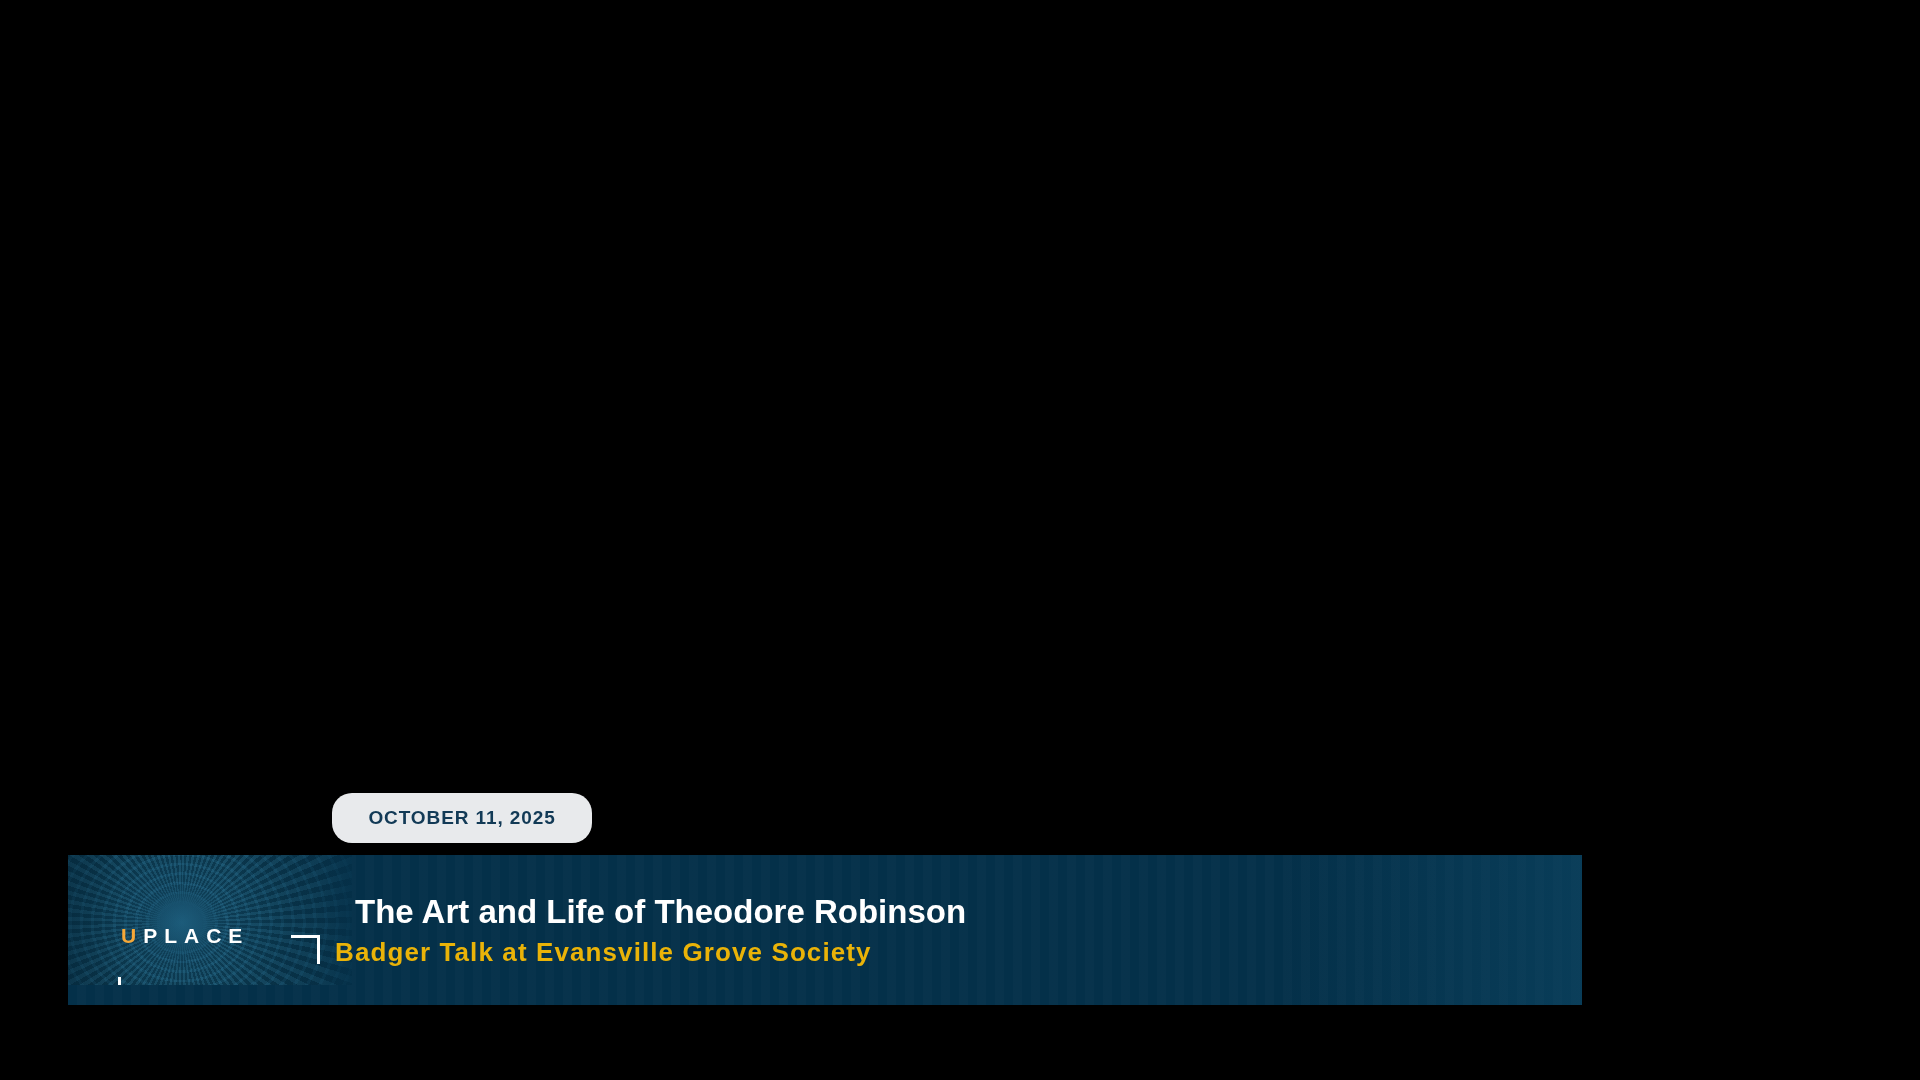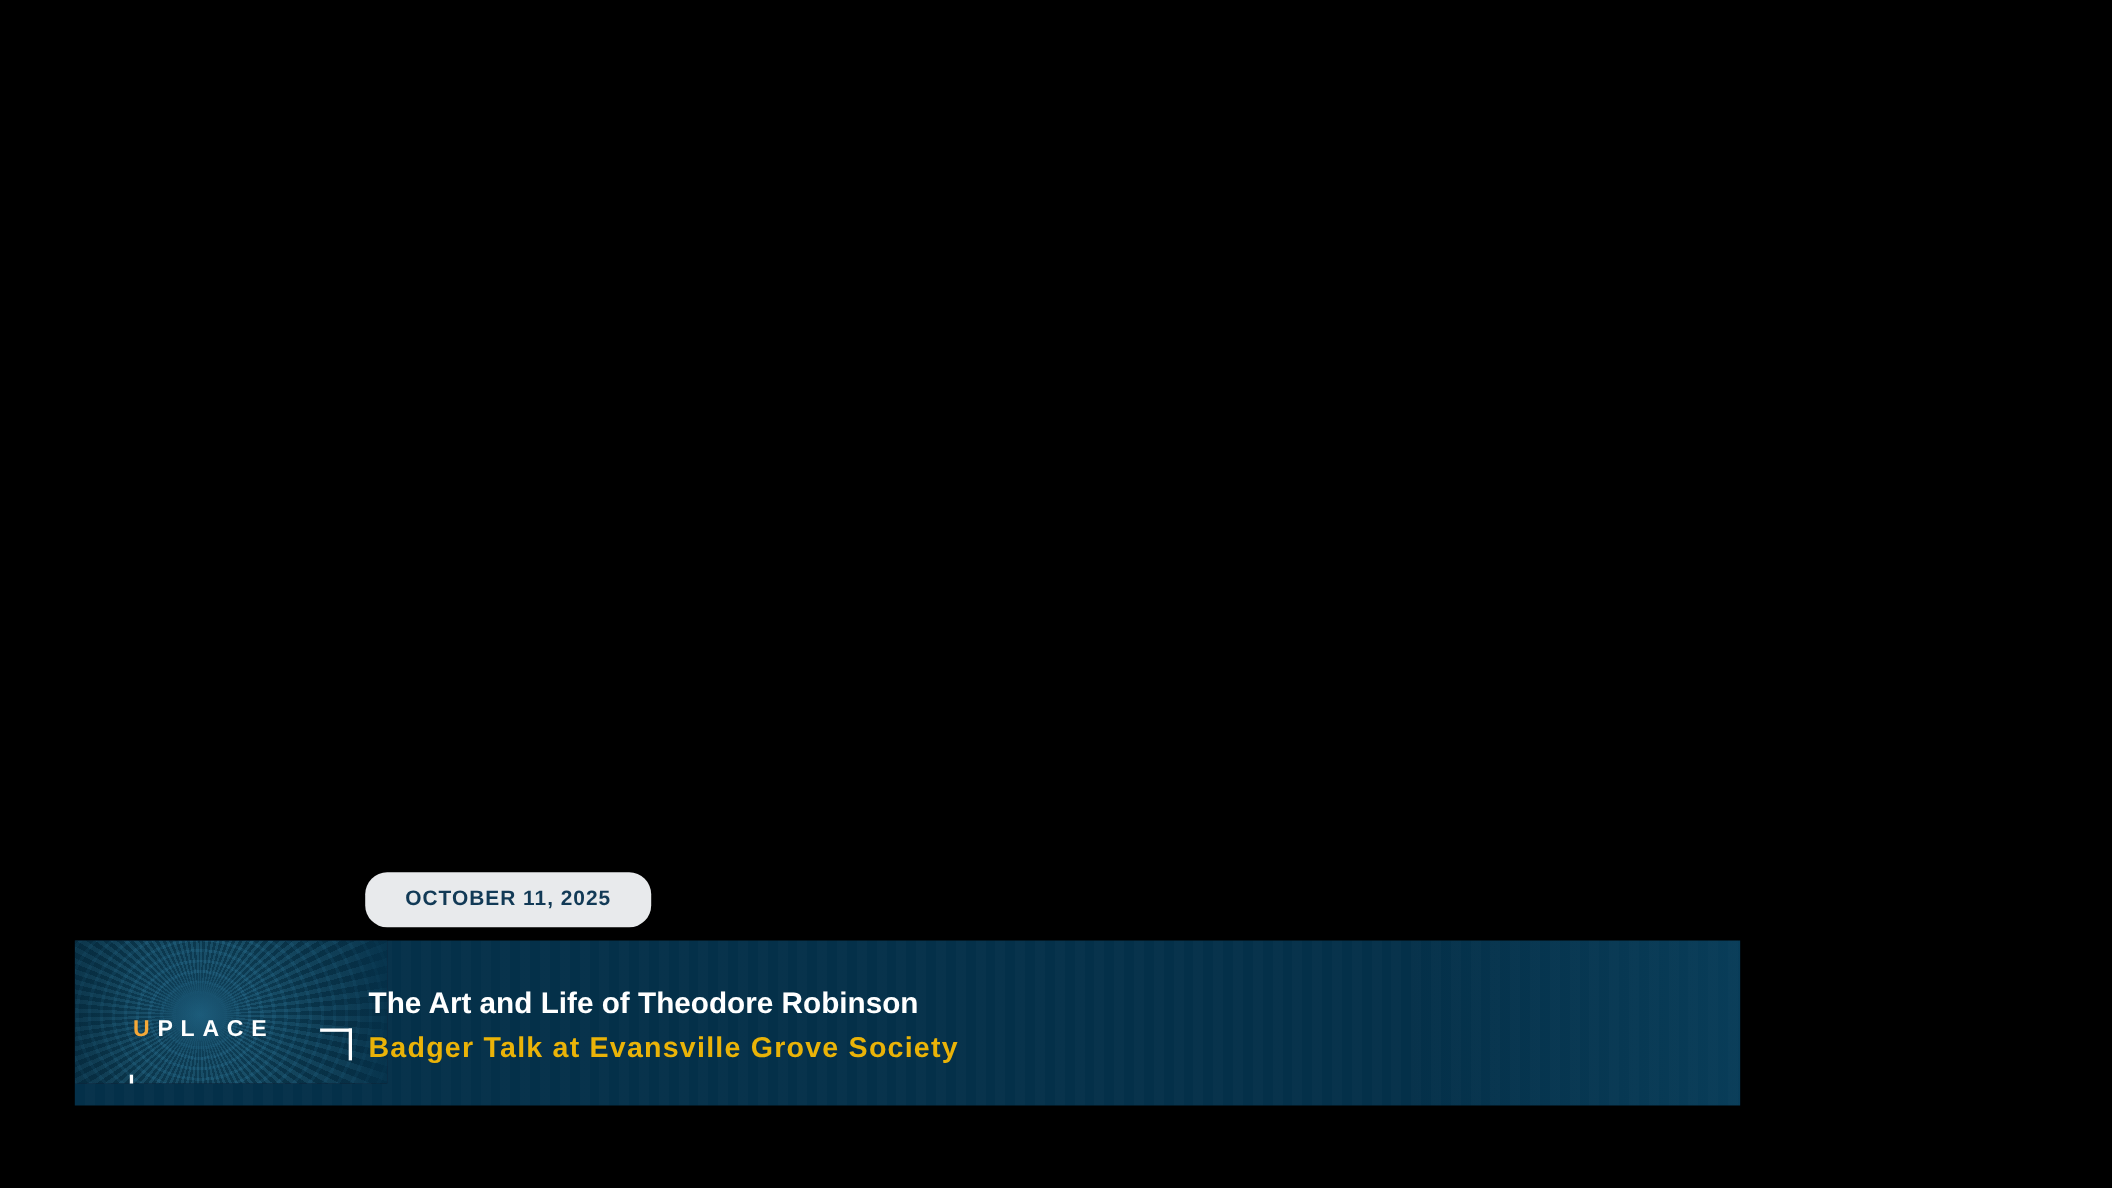--- a/index.html
+++ b/index.html
@@ -182,26 +182,27 @@
     left: 267px;
     top: 0;
     height: 150px;
     display: flex;
     flex-direction: column;
     justify-content: center;
     gap: 4px;
   }
   #event-title {
     font-family: "Liberation Sans", sans-serif;
-    font-size: 27px;
+    font-size: 33px;
     font-weight: bold;
     color: #ffffff;
     line-height: 40px;
     white-space: nowrap;
     letter-spacing: 0px;
+    margin-left: 20px;
   }
   #event-subtitle {
     font-family: "Liberation Sans", sans-serif;
     font-size: 26px;
     font-weight: bold;
     color: #eab308;
     line-height: 32px;
     letter-spacing: 1.1px;
     white-space: nowrap;
   }

